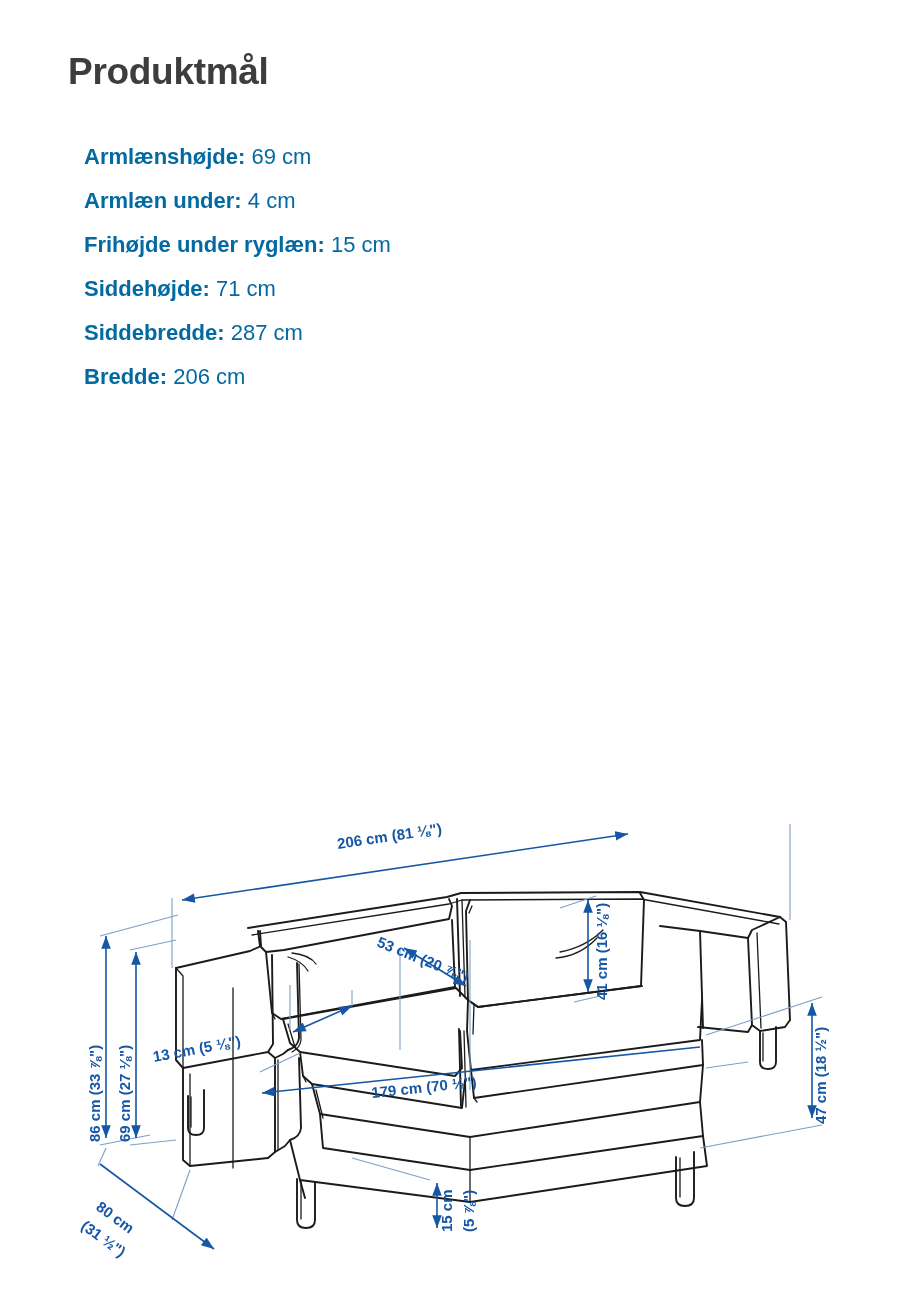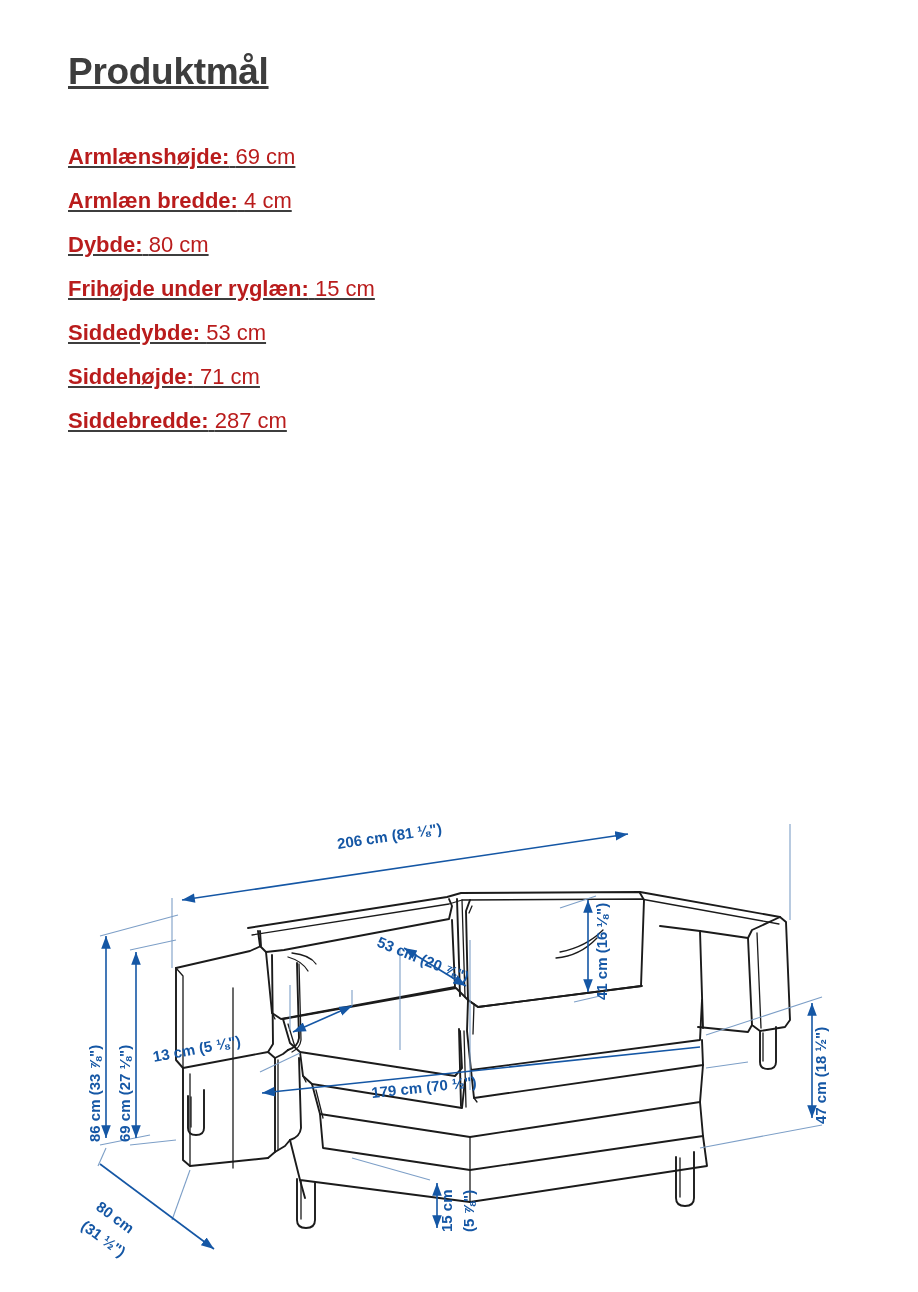--- a/index.html
+++ b/index.html
@@ -17,42 +17,42 @@
     font-family: "Liberation Sans", "DejaVu Sans", sans-serif;
     color: #3d3d3d;
   }
 
   
   #spec-panel {
     position: absolute;
     left: 68px;
     top: 52px;
     width: 620px;
-    text-decoration: underline;
   }
 
   #page-title {
     font-size: 37px;
     font-weight: bold;
     letter-spacing: -0.3px;
     color: #3d3d3d;
     margin: 0 0 42px 0;
     line-height: 1.1;
   }
 
   #spec-list {
     list-style: none;
     margin: 0;
     padding: 0;
   }
   #spec-list li {
     font-size: 22px;
     line-height: 44px;
-    color: #b91c1c;
+    color: #0369a1;
     white-space: nowrap;
+    margin-left: 16px;
   }
   #spec-list li .spec-label {
     font-weight: bold;
   }
   #spec-list li .spec-value {
     font-weight: normal;
   }
 
   
   #diagram-wrap {
@@ -101,26 +101,25 @@
 </style>
 </head>
 <body>
 
 <div id="spec-panel">
 
   <h1 id="page-title">Produktmål</h1>
 
   <ul id="spec-list">
     <li><span class="spec-label">Armlænshøjde:</span> <span class="spec-value">69 cm</span></li>
-    <li><span class="spec-label">Armlæn bredde:</span> <span class="spec-value">4 cm</span></li>
-    <li><span class="spec-label">Dybde:</span> <span class="spec-value">80 cm</span></li>
+    <li><span class="spec-label">Armlæn under:</span> <span class="spec-value">4 cm</span></li>
     <li><span class="spec-label">Frihøjde under ryglæn:</span> <span class="spec-value">15 cm</span></li>
-    <li><span class="spec-label">Siddedybde:</span> <span class="spec-value">53 cm</span></li>
     <li><span class="spec-label">Siddehøjde:</span> <span class="spec-value">71 cm</span></li>
     <li><span class="spec-label">Siddebredde:</span> <span class="spec-value">287 cm</span></li>
+    <li><span class="spec-label">Bredde:</span> <span class="spec-value">206 cm</span></li>
   </ul>
 </div>
 
 <div id="diagram-wrap">
 <svg id="sofa-diagram" viewBox="0 0 918 492" xmlns="http://www.w3.org/2000/svg">
 
   <defs>
     <marker id="ar" markerWidth="9" markerHeight="9" refX="8" refY="3" orient="auto" markerUnits="strokeWidth">
       <path d="M0,0 L8,3 L0,6 z" fill="#1557a5"></path>
     </marker>

